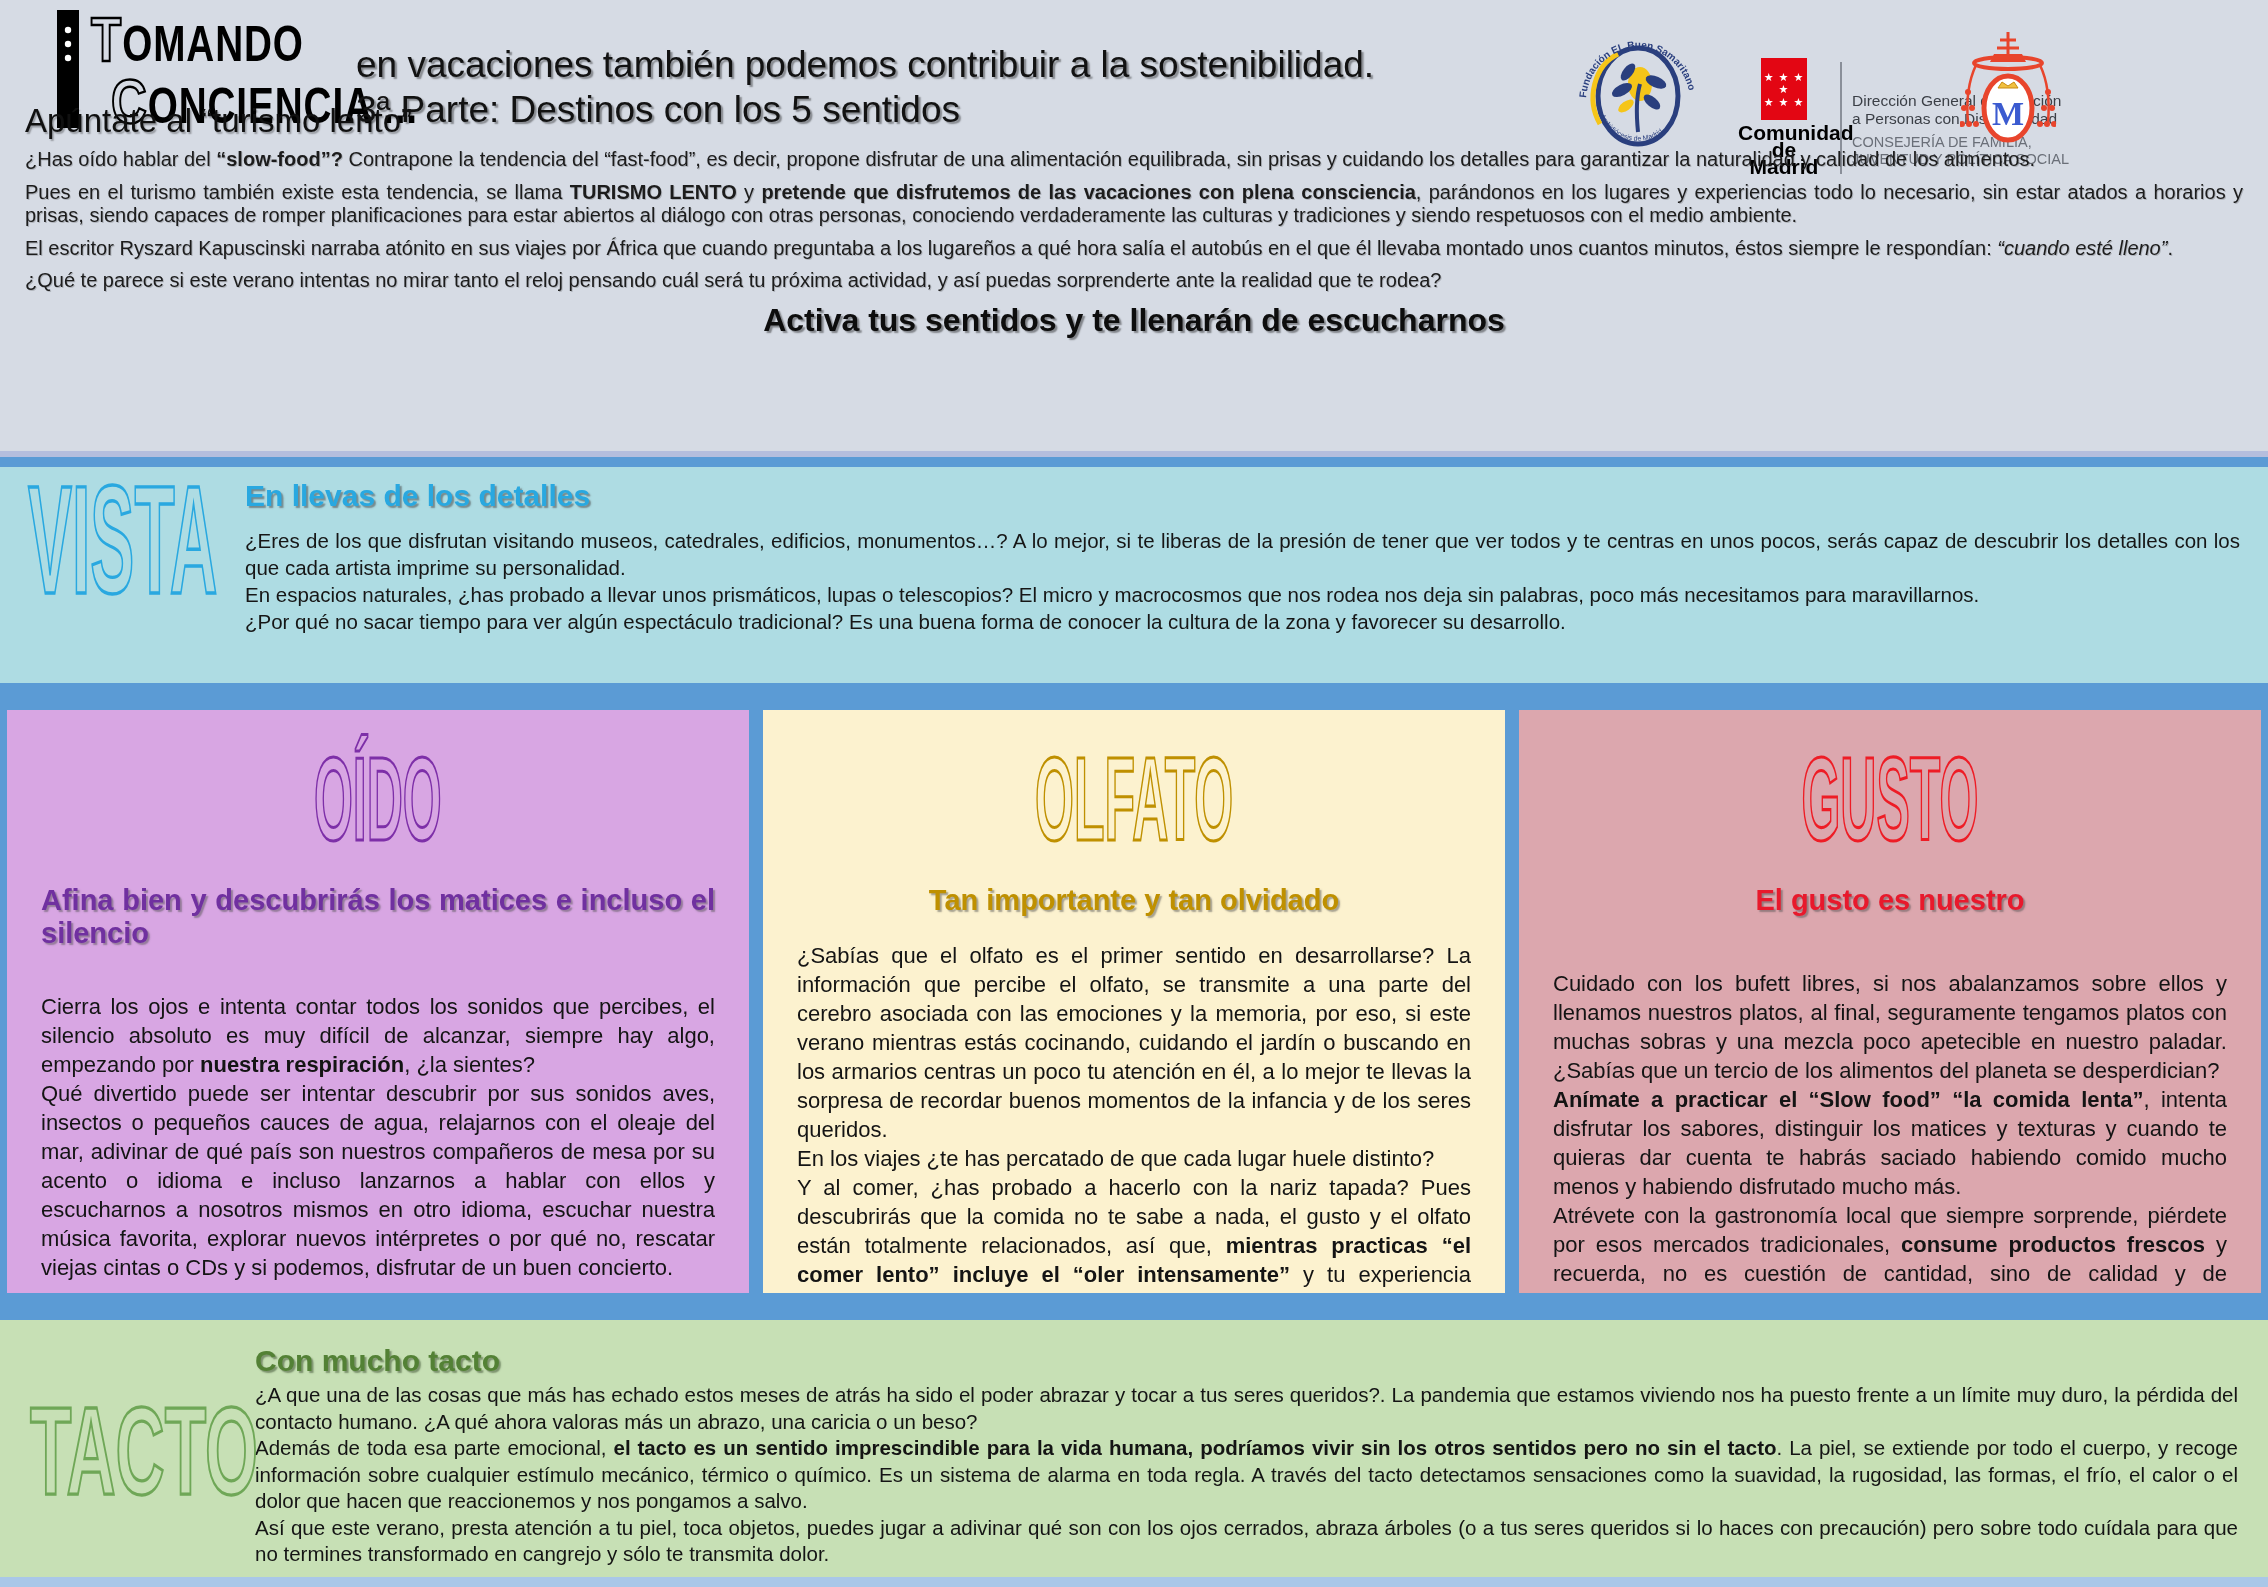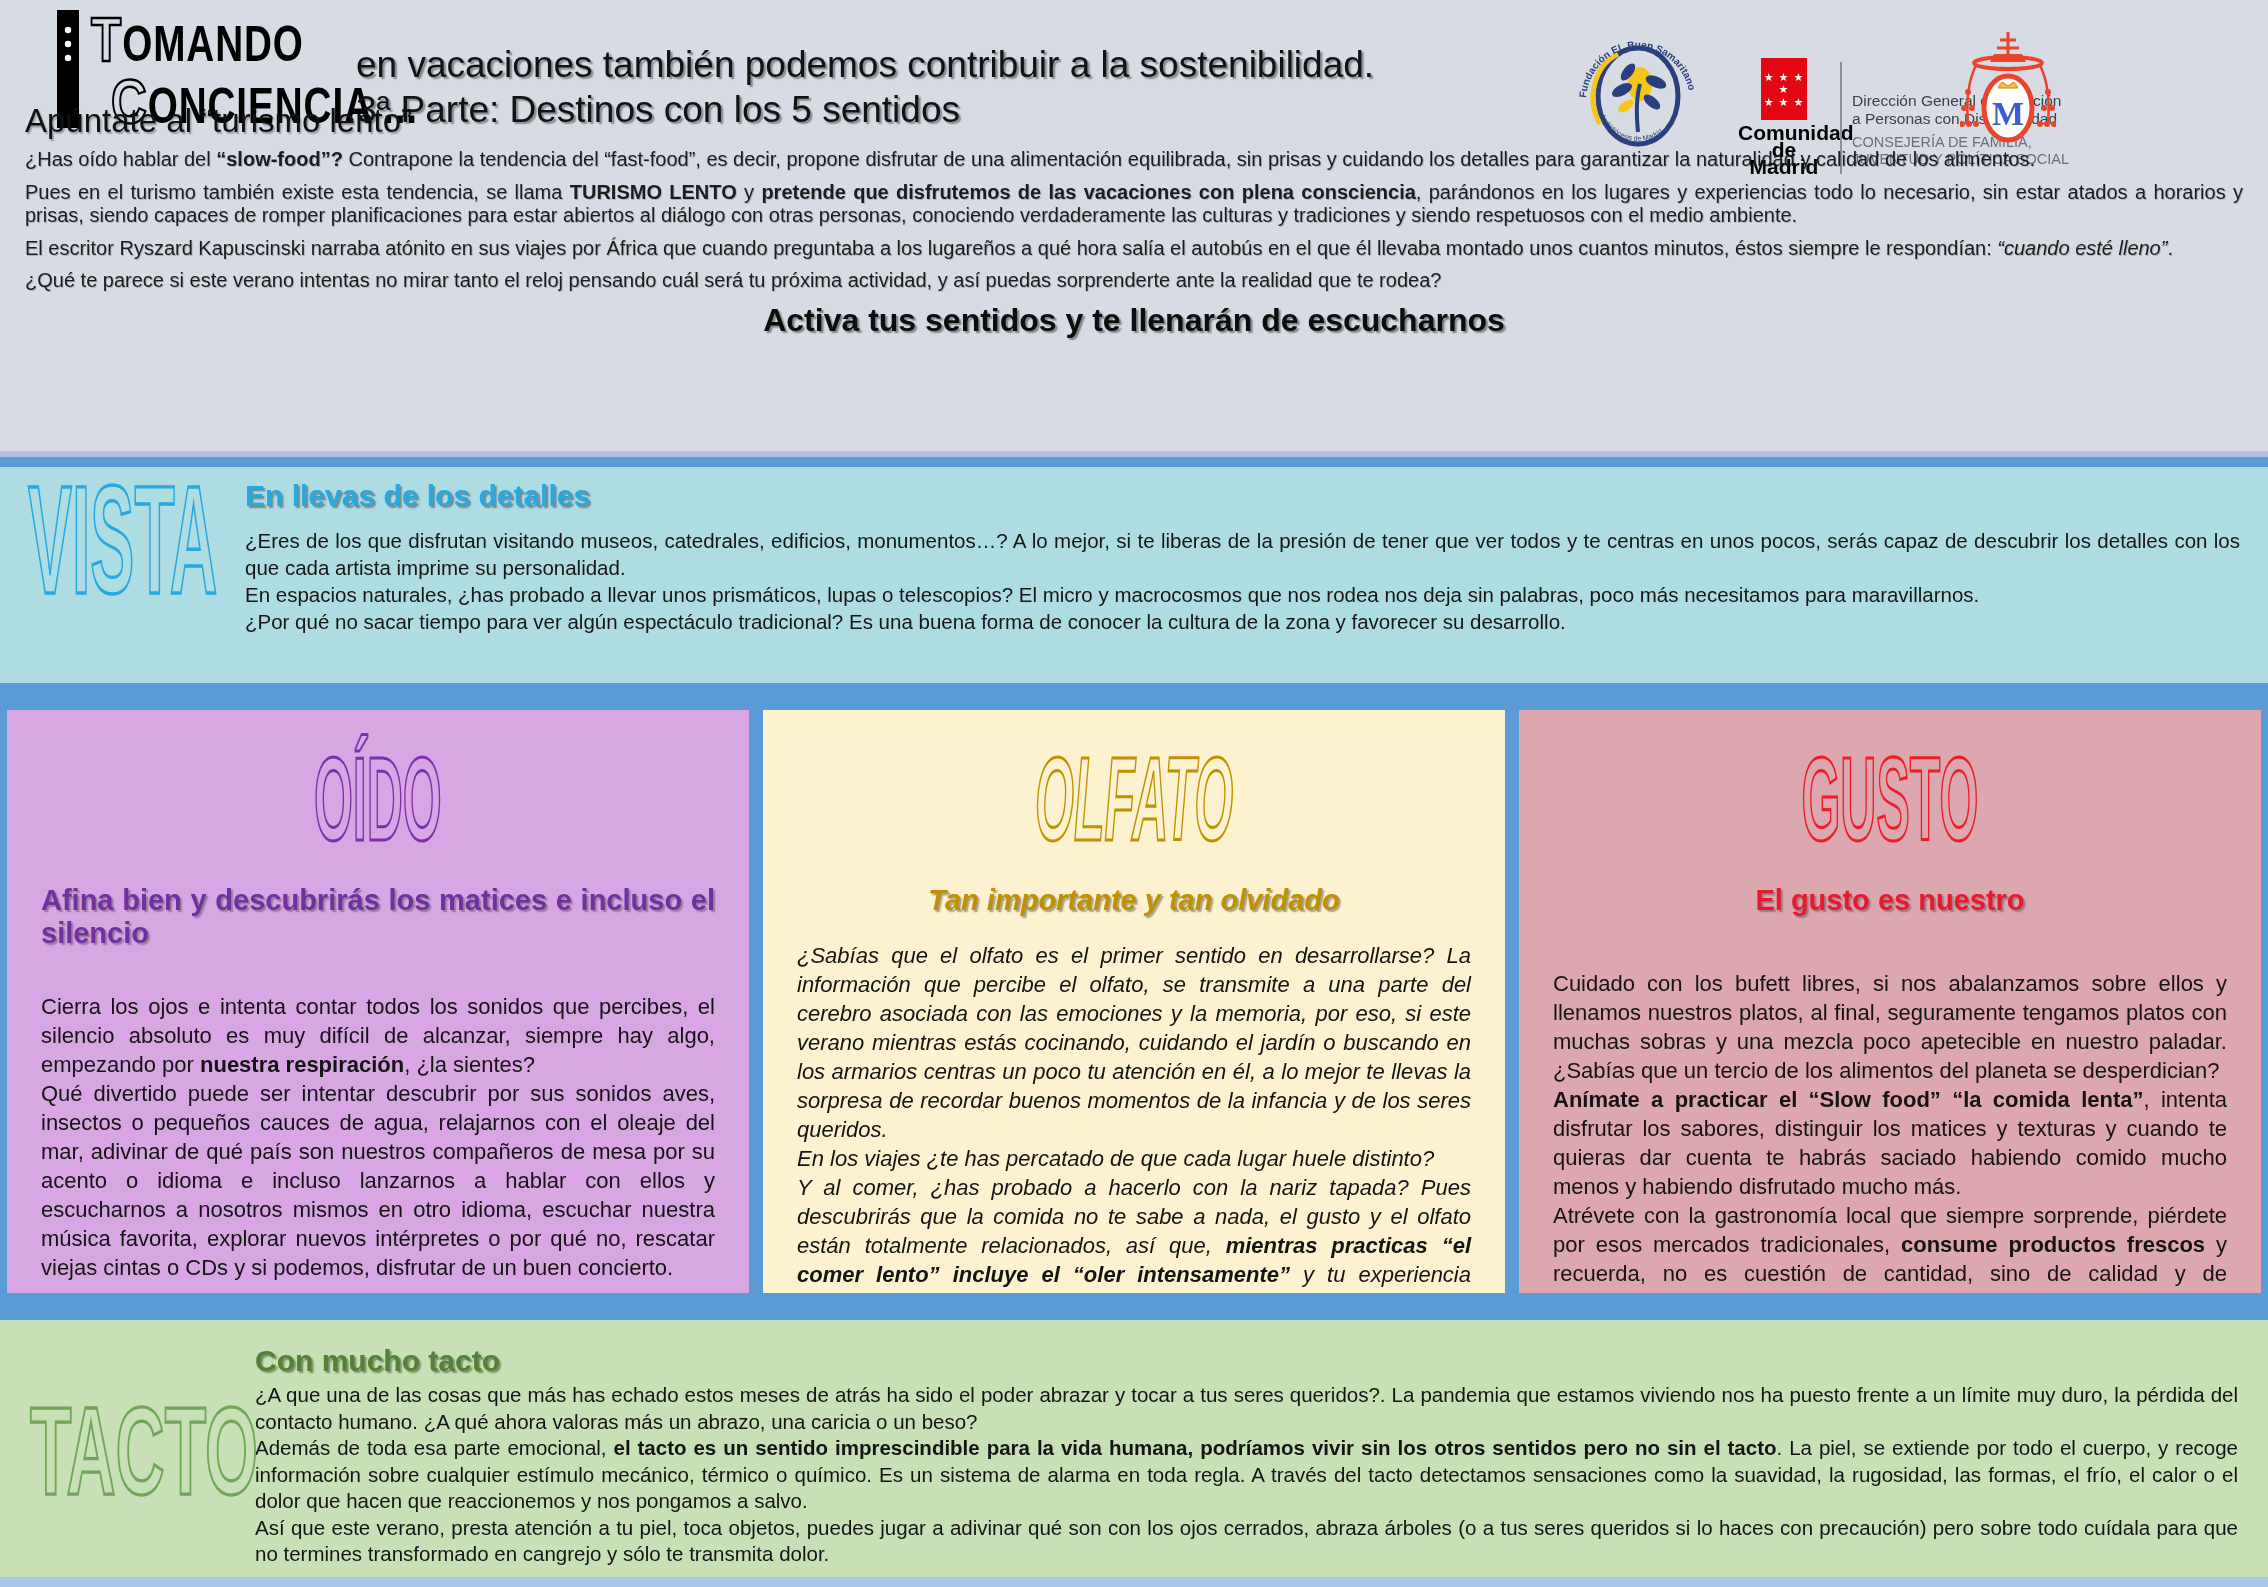--- a/index.html
+++ b/index.html
@@ -66,21 +66,21 @@
   .vista-content{margin-left:245px;padding:12px 28px 0 0;}
   .vista-content h2{margin:0;font-size:30px;font-weight:700;color:var(--vista_accent,#29a8e0);
     text-shadow:2px 2px 1.5px rgba(70,70,70,.55);}
   .vista-body{margin-top:14px;font-size:20.5px;line-height:27px;color:#161616;text-align:justify;}
 
   
   .columns{height:637px;background:var(--divider_blue,#5b9bd5);box-sizing:border-box;
     padding:27px 7px;display:flex;gap:14px;}
   .col{flex:1;box-sizing:border-box;padding:0 34px;overflow:hidden;}
   .col-oido{background:var(--oido_bg,#d8a6e3);}
-  .col-olfato{background:var(--olfato_bg,#fcf2cf);font-style:italic;}
+  .col-olfato{background:var(--olfato_bg,#fcf2cf);}
   .col-gusto{background:var(--gusto_bg,#dca7ae);}
   .sense-row{height:150px;margin-top:14px;display:flex;align-items:center;justify-content:center;}
   .sense-row .squish{font-size:100px;transform:scale(.5,1.18);transform-origin:center;}
   .col-oido .sense-row{--ol:#7d2fa8;}
   .col-olfato .sense-row{--ol:#bf9000;}
   .col-gusto .sense-row{--ol:#ee1c25;}
   .col h2{margin:10px 0 0 0;font-size:29px;font-weight:700;
     text-shadow:2px 2px 1.5px rgba(80,80,80,.5);}
   .col-oido h2{color:var(--oido_accent,#7030a0);text-align:justify;text-align-last:left;}
   .col-olfato h2{color:var(--olfato_accent,#bf9000);text-align:center;}

